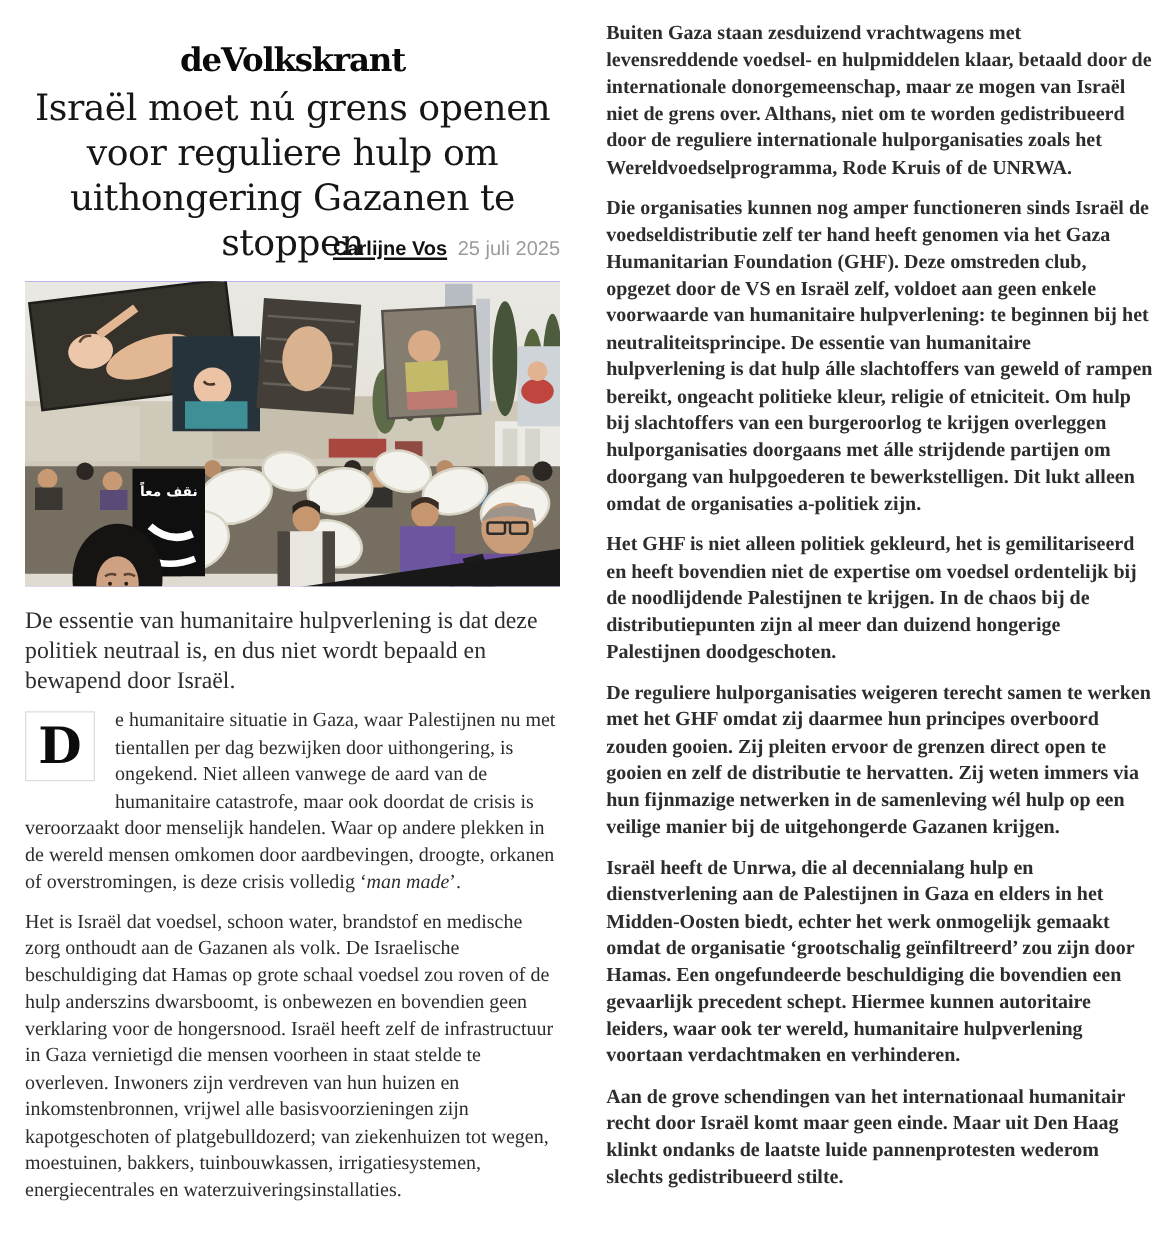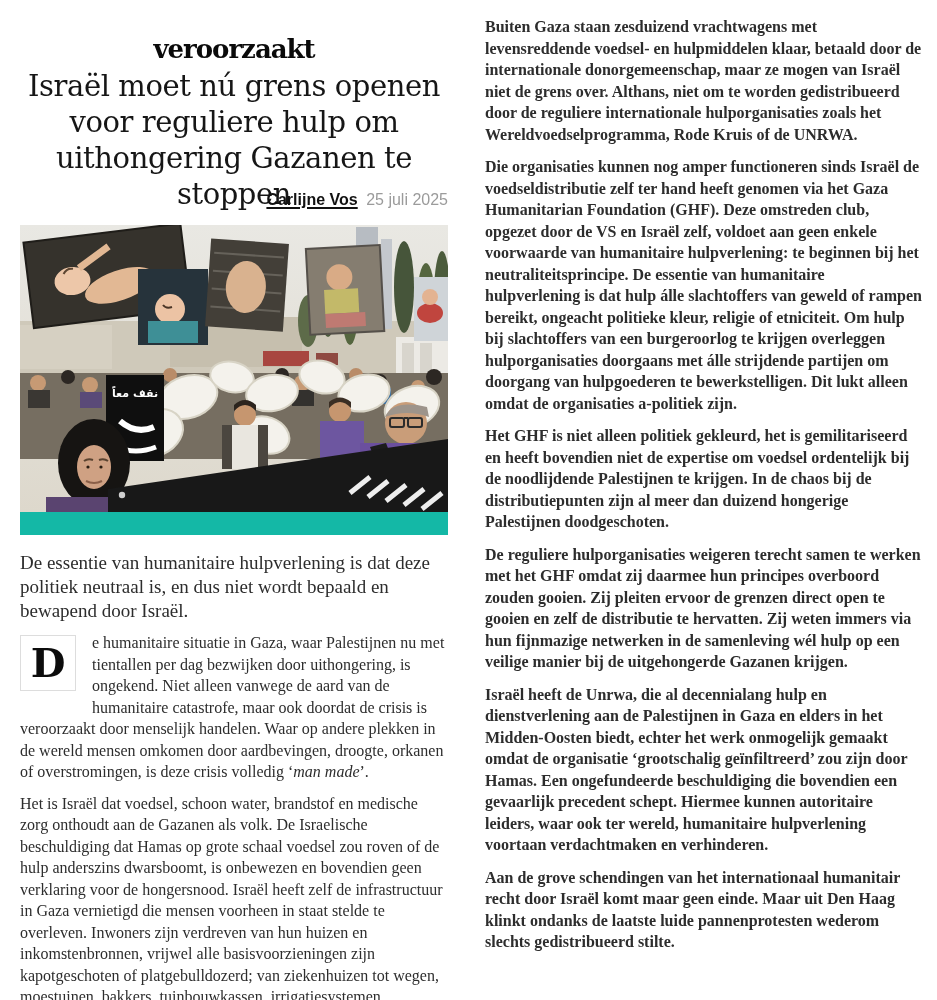--- a/index.html
+++ b/index.html
@@ -53,23 +53,23 @@
     font-weight:bold;
     color:#111;
     text-decoration:underline;
     text-decoration-thickness:2px;
     text-underline-offset:2px;
     cursor:pointer;
   }
   .byline .date { color:#9b9b9b; margin-left:4px; }
   figure.photo {
     margin-top:13px;
-    width:428px; height:310px;
+    width:428px; height:244px;
     overflow:hidden;
-    background:#14b8a6;
+    background:#8b5cf6;
   }
   figure.photo svg { display:block; width:428px; height:287px; }
   .standfirst {
     margin-top:16px;
     font-size:19px;
     line-height:24px;
     color:#2d2d2d;
     margin-bottom:9px;
   }
   p.body-par, .body-par {
@@ -95,21 +95,21 @@
   em.man-made { font-style:italic; }
   .clear { clear:both; }
 </style>
 </head>
 <body>
 
 <div class="page">
 
   <div class="col-left">
     <div class="header-wrap">
-      <div class="masthead">veroorzaakt</div>
+      <div class="masthead">deVolkskrant</div>
       <h1 class="headline">Israël moet nú grens openen voor reguliere hulp om uithongering Gazanen te stoppen</h1>
       <div class="byline">
         <span class="author">Carlijne Vos</span>
         <span class="date">25 juli 2025</span>
       </div>
     </div>
 
     <figure class="photo">
       <svg viewBox="0 0 428 287" preserveAspectRatio="none" role="img">
         <defs>

